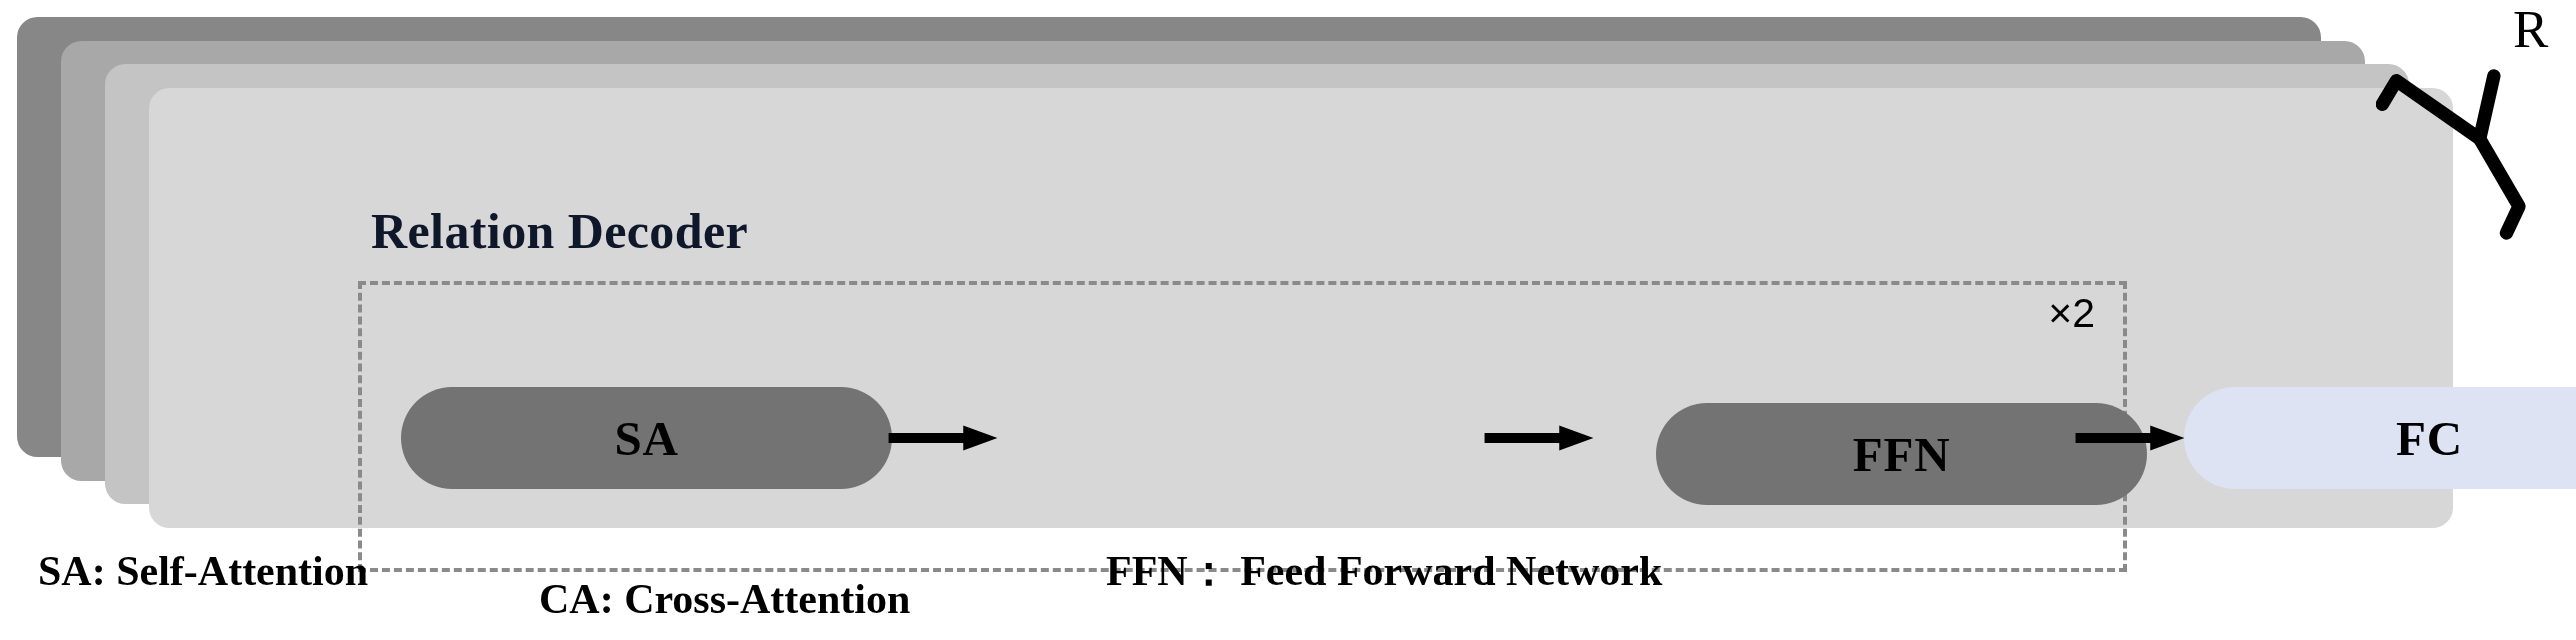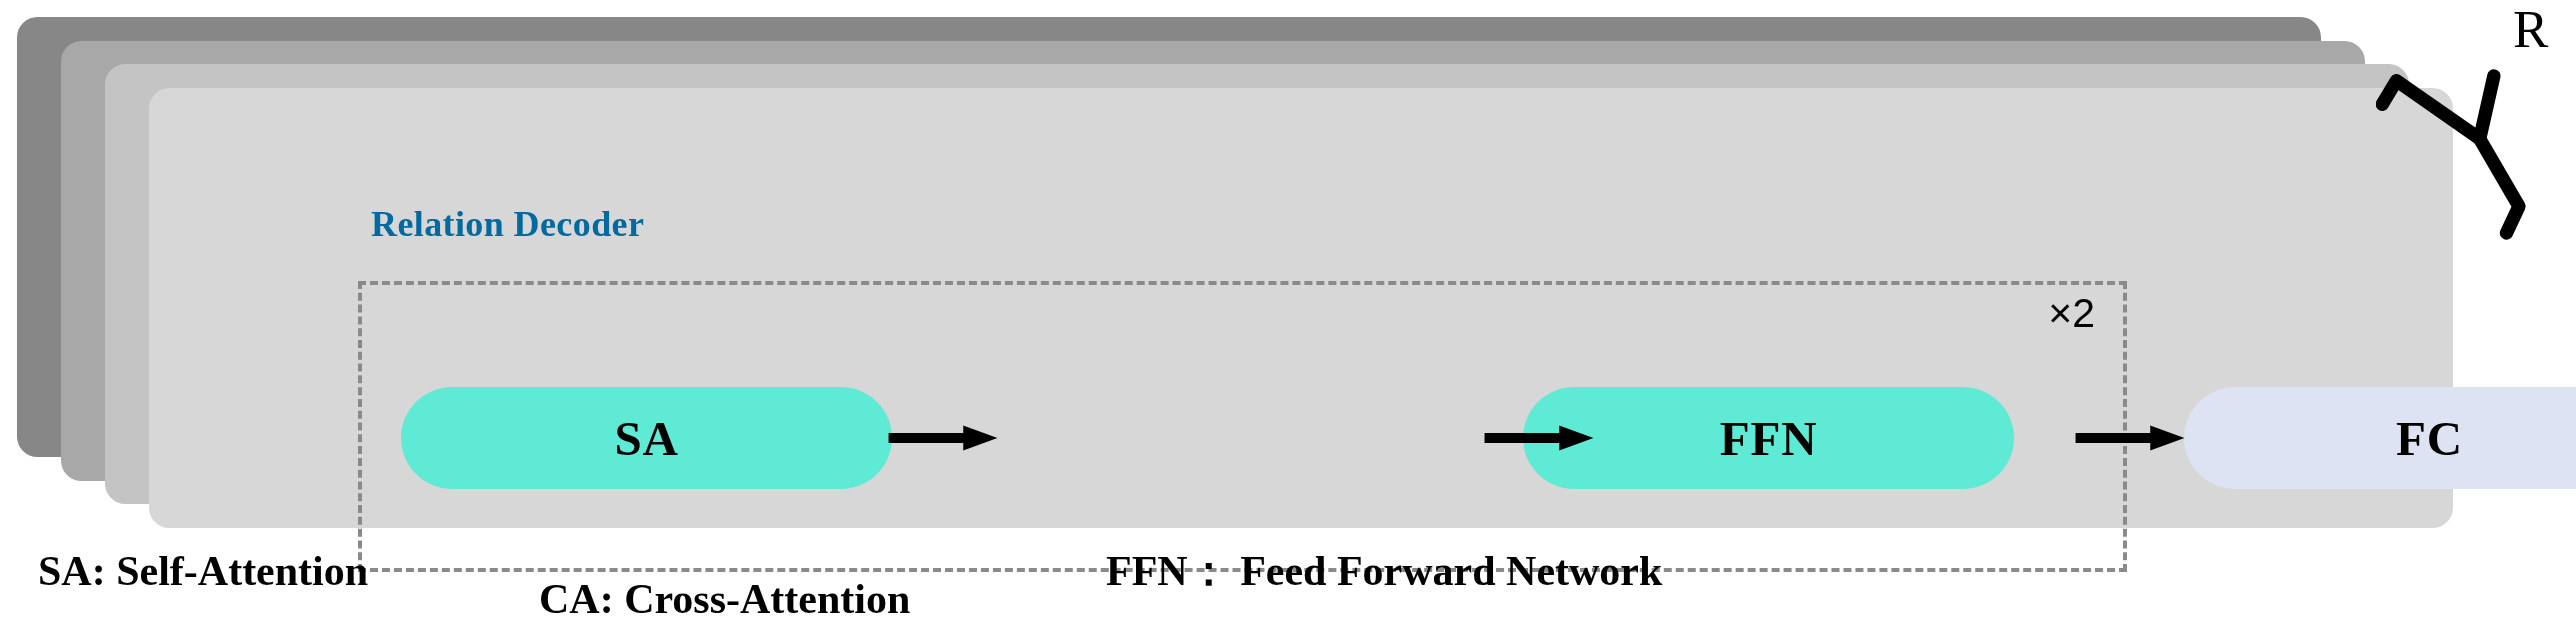--- a/index.html
+++ b/index.html
@@ -44,23 +44,23 @@
     left: 149px; top: 88px;
     width: 2304px; height: 440px;
     background: #d7d7d7;
   }
 
   
   #panel-title {
     position: absolute;
     left: 222px;
     top: 118px;
-    font-size: 36px;
+    font-size: 50px;
     font-weight: bold;
-    color: #0369a1;
+    color: #0f172a;
     letter-spacing: 0.4px;
     white-space: nowrap;
     line-height: 1;
     font-family: "Liberation Serif", "DejaVu Serif", serif;
   }
 
   
   #repeat-box {
     position: absolute;
     left: 209px;
@@ -90,26 +90,26 @@
     border-radius: 51px;
     display: flex;
     align-items: center;
     justify-content: center;
     font-size: 49px;
     font-weight: bold;
     color: #000000;
     font-family: "Liberation Serif", "DejaVu Serif", serif;
     letter-spacing: 0.8px;
   }
-  .flow-block.attn { background: #5eead4; }
+  .flow-block.attn { background: #737373; }
   .flow-block.fc   { background: #dee3f3; }
 
   #block-sa  { left: 252px;  width: 491px; }
   #block-ca  { left: 848px; width: 491px; }
-  #block-ffn { left: 1374px; width: 491px; }
+  #block-ffn { left: 1507px; width: 491px; margin-top: 16px; }
   #block-fc  { left: 2035px; width: 491px; }
 
   
   .flow-arrow {
     position: absolute;
     top: 336px;
     width: 110px;
     height: 28px;
   }
   #arrow-sa-ca  { left: 739px;  }

